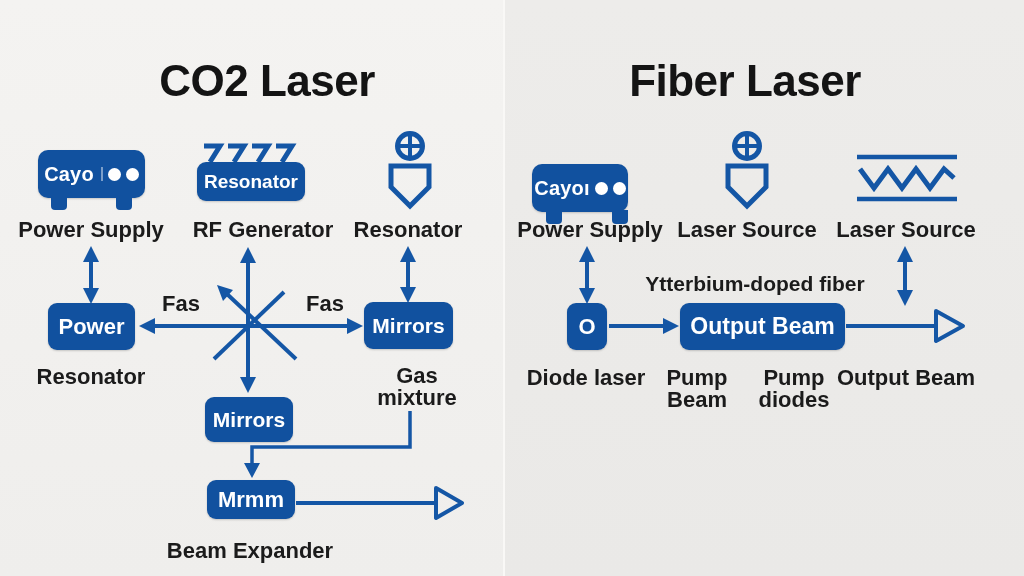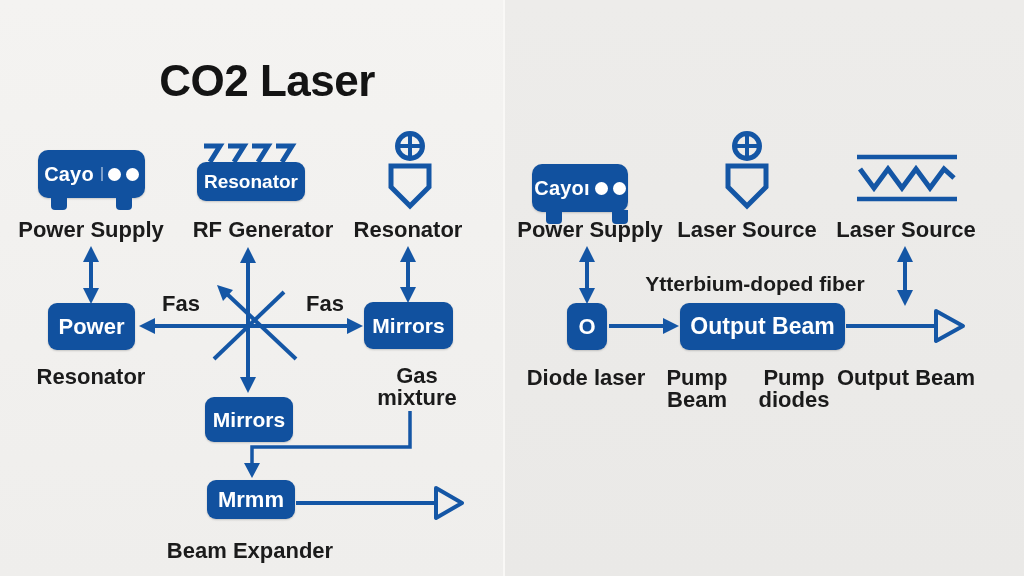--- a/index.html
+++ b/index.html
@@ -44,20 +44,21 @@
 </head>
 <body>
 
 <div id="canvas">
 
   <div class="panel" id="panel-left"></div>
   <div class="panel" id="panel-right"></div>
   <div id="divider"></div>
 
   <div class="title" style="left:267px;top:56px;">CO2 Laser</div>
+  <div class="title" style="left:745px;top:56px;">Fiber Laser</div>
 
   <div class="device" style="left:38px;top:150px;width:107px;">
     <div class="body">
       <span class="dtext">Cayo</span>
       <span class="tick"></span>
       <span class="dot"></span>
       <span class="dot"></span>
     </div>
     <div class="leg" style="left:13px;"></div>
     <div class="leg" style="left:78px;"></div>

